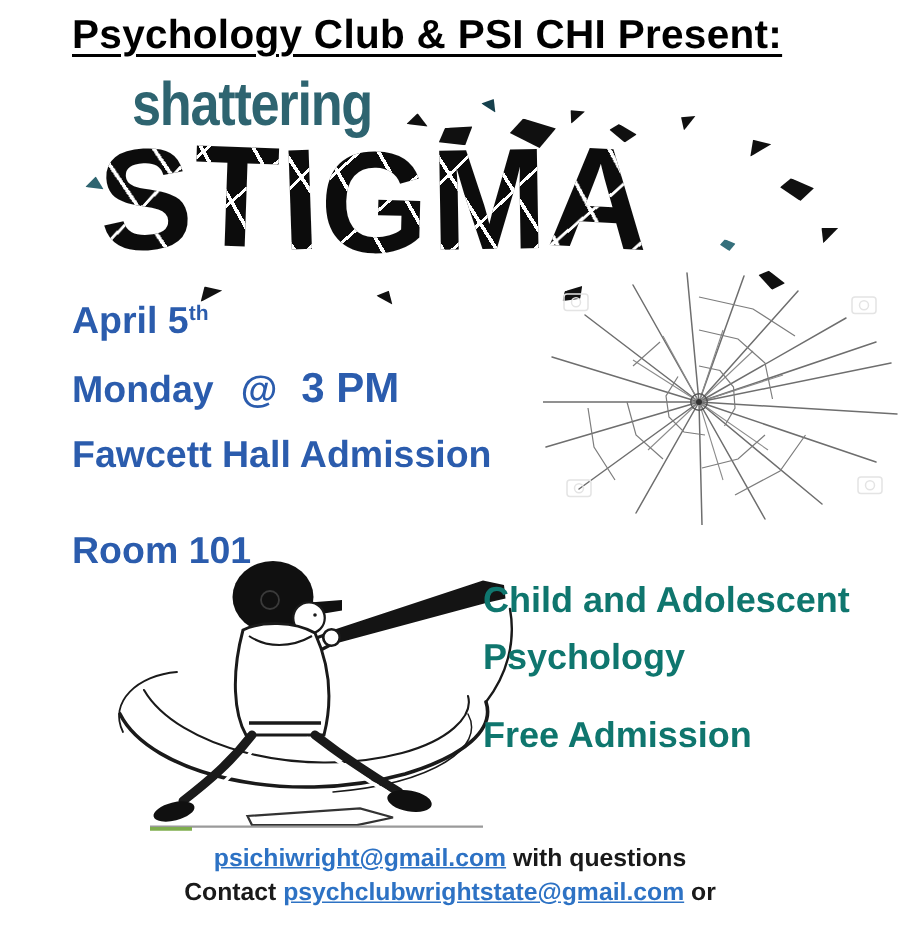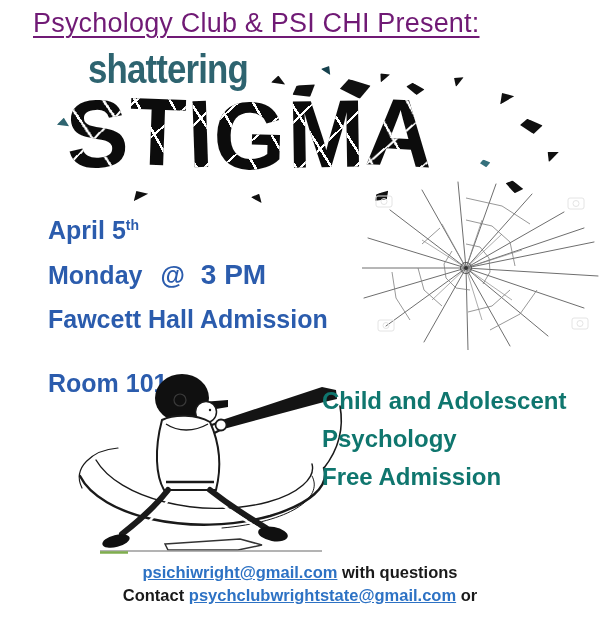--- a/index.html
+++ b/index.html
@@ -2,22 +2,22 @@
 <html><head>
 <meta charset="utf-8">
 <style>
   html,body{margin:0;padding:0;background:#ffffff;}
   .flyer{
     position:relative;width:600px;height:630px;background:#ffffff;
     overflow:hidden;font-family:"Liberation Sans",sans-serif;
   }
   
   .title{
-    position:absolute;left:33px;top:8px;margin:0;
-    font-size:27px;font-weight:400;color:#701a75;letter-spacing:.2px;
+    position:absolute;left:48px;top:8px;margin:0;
+    font-size:27px;font-weight:700;color:#000000;letter-spacing:.2px;
     text-decoration:underline;text-decoration-thickness:2px;text-underline-offset:4px;
   }
   
   .shattering{
     position:absolute;left:88px;top:46px;
     font-size:41px;font-weight:700;color:#2e6470;letter-spacing:-1px;
     transform:scaleX(.85);transform-origin:left top;
   }
   
   .stigma{
@@ -56,34 +56,34 @@
   .s10{left:505px;top:182px;width:18px;height:10px;background:#101010;transform:rotate(30deg)}
   .s11{left:132px;top:190px;width:16px;height:9px;background:#101010;transform:rotate(-18deg)}
   .s12{left:252px;top:194px;width:12px;height:8px;background:#101010;transform:rotate(40deg)}
   .s13{left:374px;top:192px;width:16px;height:9px;background:#101010;transform:rotate(-25deg)}
   .s14{left:58px;top:118px;width:12px;height:9px;background:#2e6470;transform:rotate(20deg)}
   .s15{left:452px;top:76px;width:12px;height:8px;background:#101010;transform:rotate(-40deg)}
   .s16{left:480px;top:160px;width:10px;height:7px;background:#35707c;transform:rotate(12deg)}
   
   .crack{position:absolute;left:362px;top:180px;width:238px;height:170px;}
   
-  .details{position:absolute;left:48px;top:216px;color:#2b5cad;font-weight:700;}
+  .details{position:absolute;left:48px;top:200px;color:#2b5cad;font-weight:700;}
   .details .line{margin:0 0 14px 0;font-size:25px;white-space:nowrap;}
   .details sup{font-size:14px;}
   .details .at{margin:0 16px 0 18px;}
   .details .time{font-size:28px;}
   .details .loc2{margin-top:35px;}
   
   .batter{position:absolute;left:70px;top:358px;width:278px;height:205px;}
   
   .right-info{
     position:absolute;left:322px;top:382px;width:276px;
     color:#0f766e;font-weight:700;font-size:24px;line-height:38px;
   }
-  .right-info .admission{margin-top:0;}
+  .right-info .admission{margin-top:14px;}
   
   .contact{
     position:absolute;left:0;top:561px;width:600px;text-align:center;
     font-size:16.5px;font-weight:700;color:#1a1a1a;line-height:23px;
   }
   .contact a{color:#2d72c4;text-decoration:underline;cursor:pointer;}
 </style>
 </head>
 <body>
 

